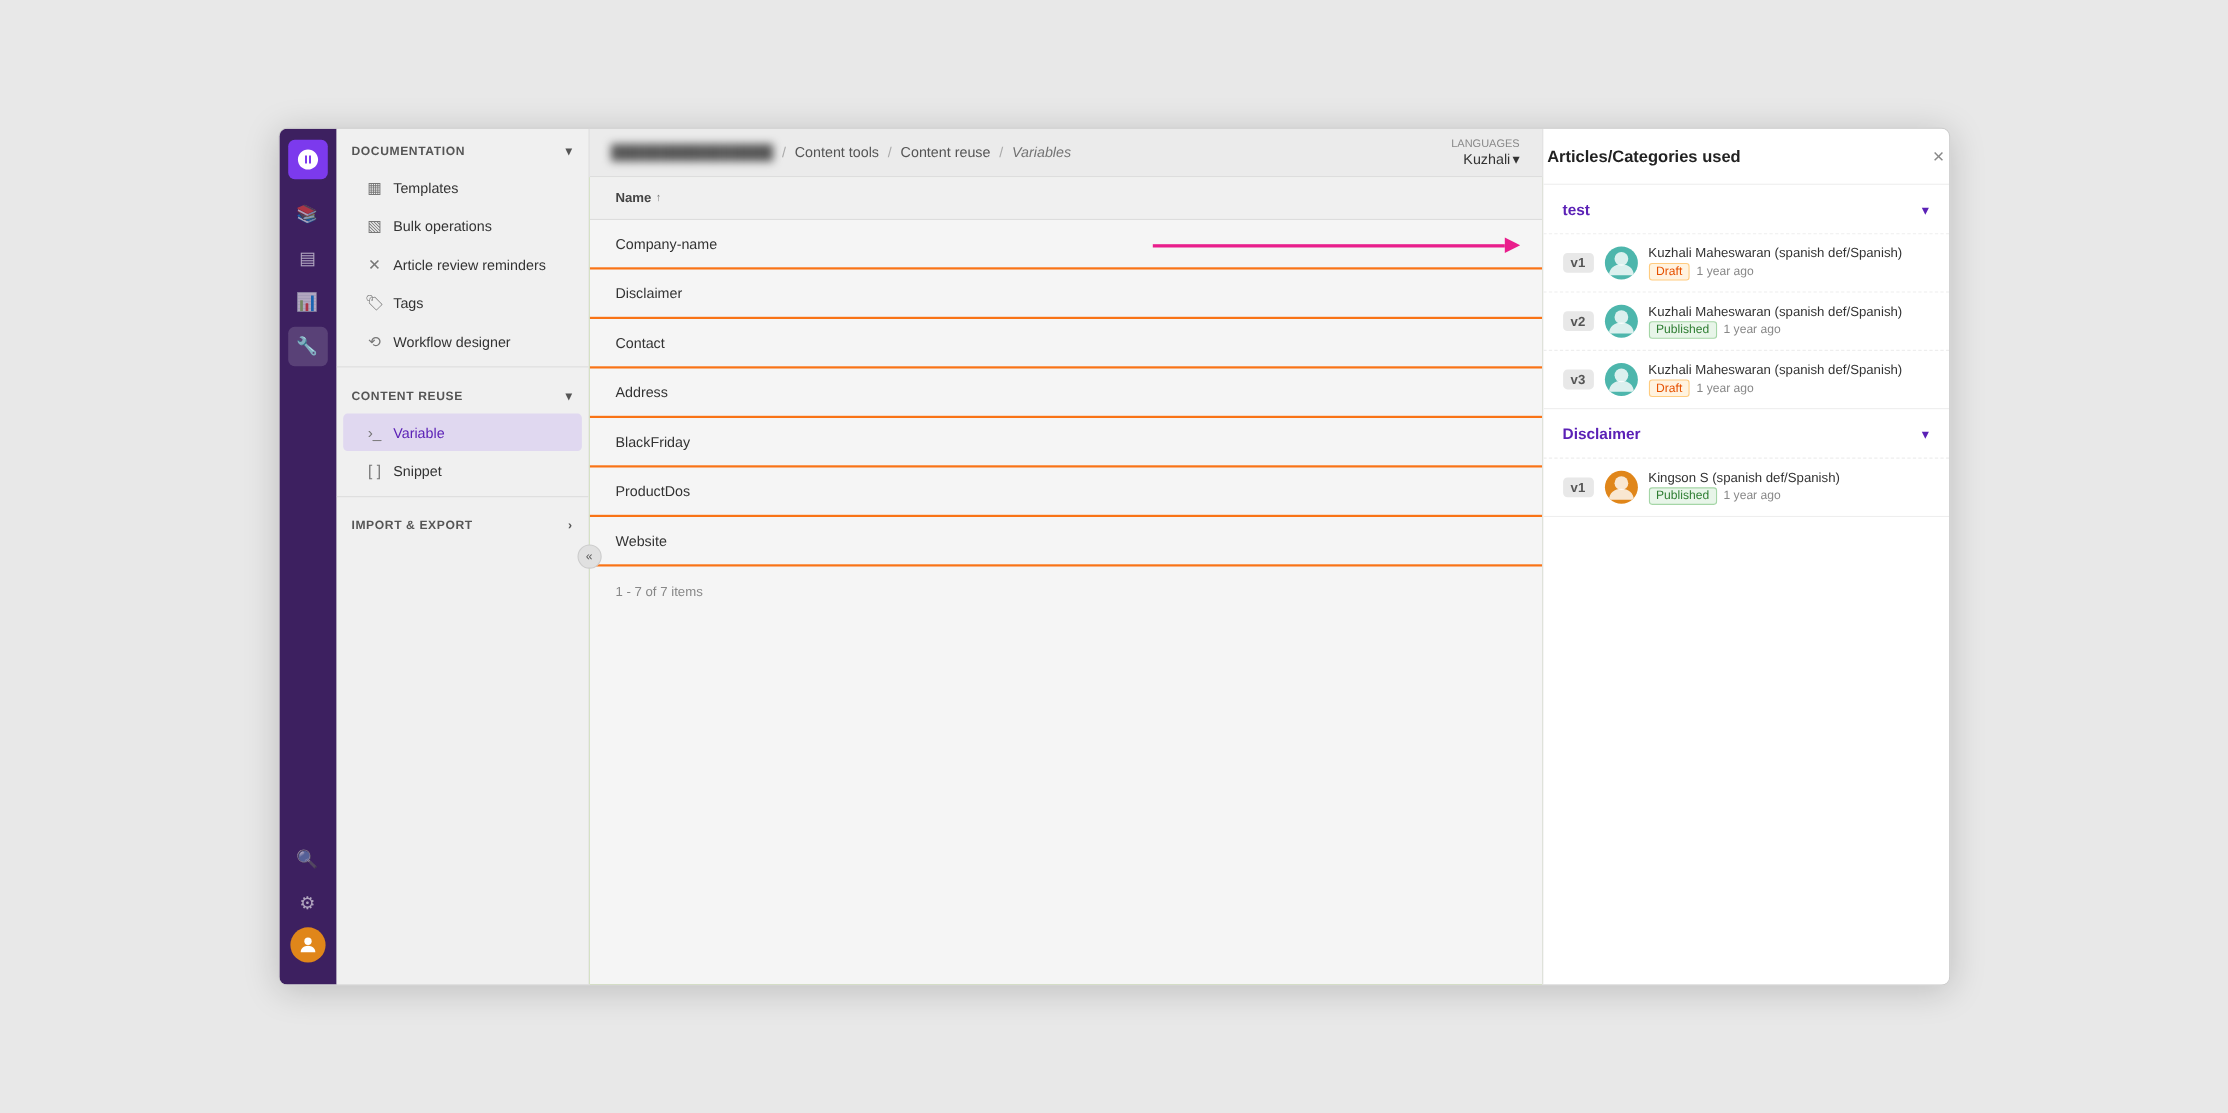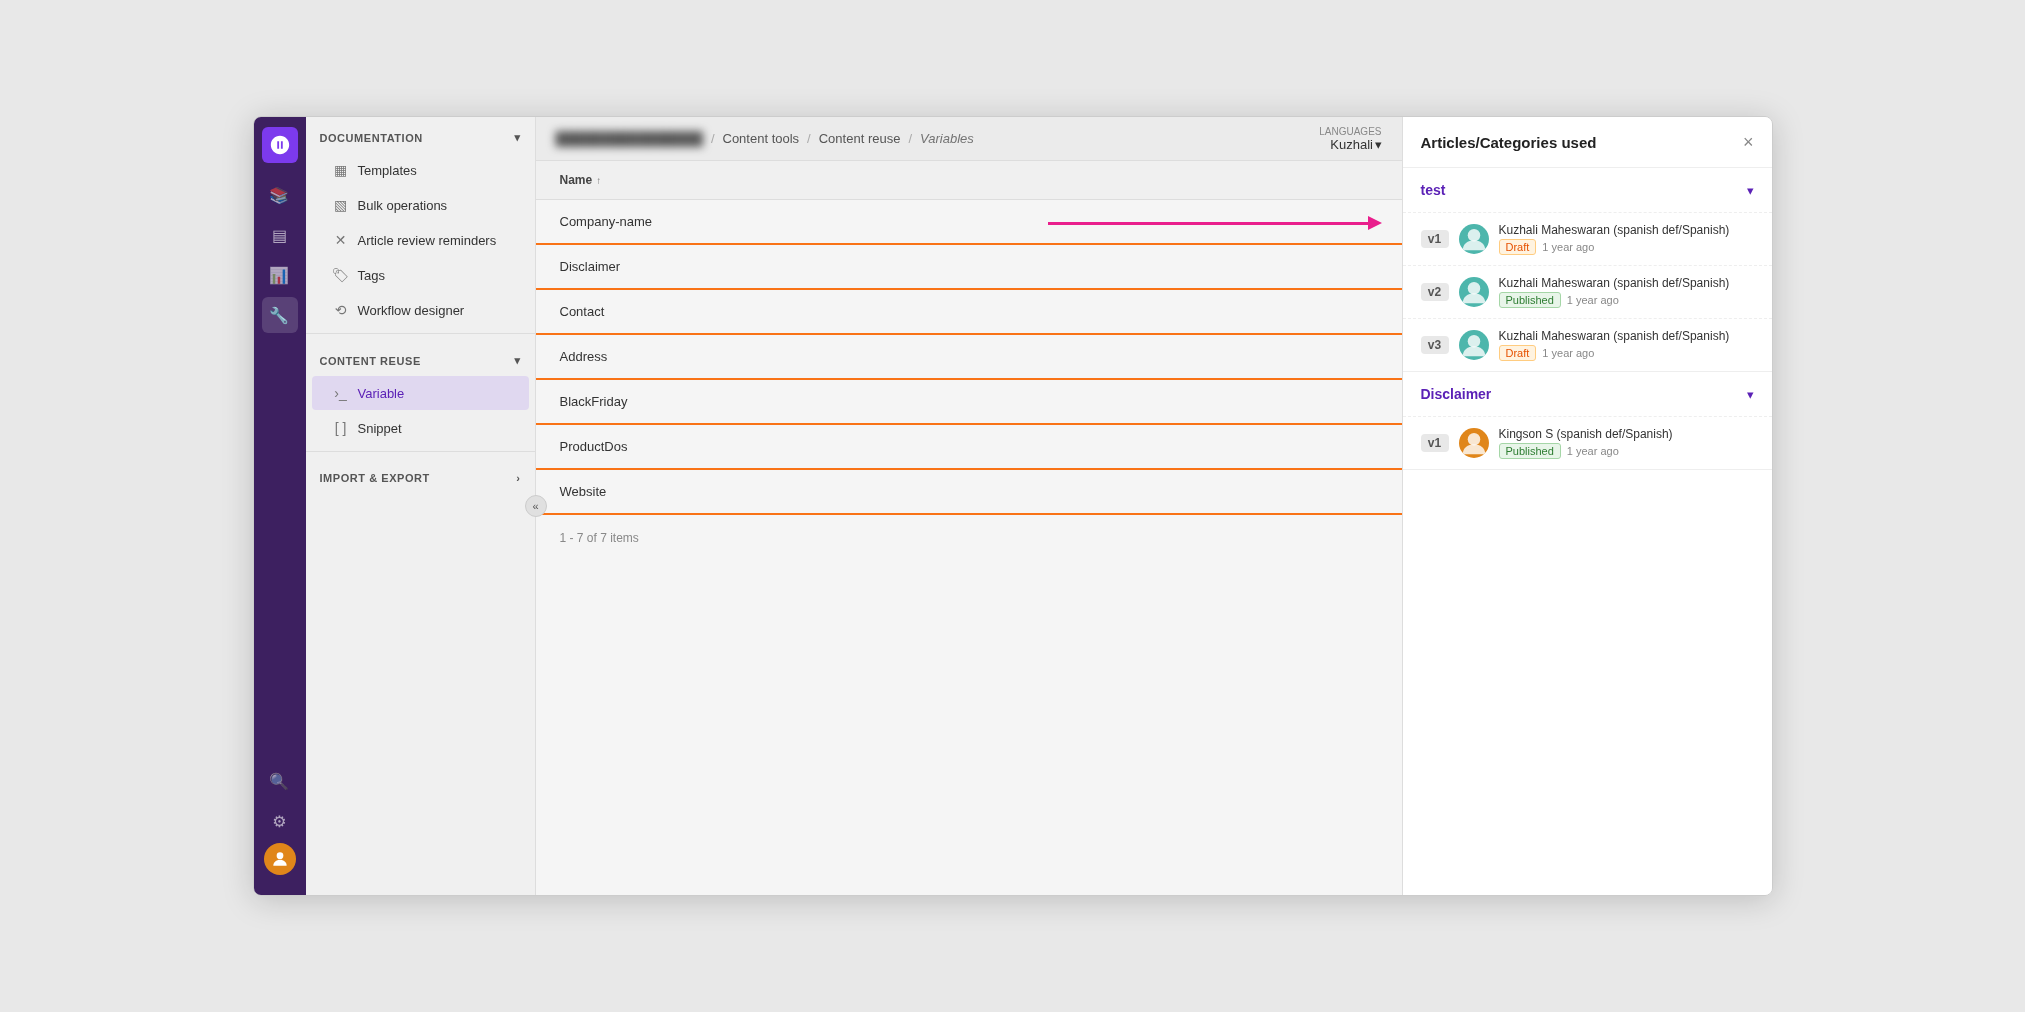--- a/index.html
+++ b/index.html
@@ -211,21 +211,21 @@
       border-left: 1px solid #ddd;
       flex-shrink: 0;
       display: flex;
       flex-direction: column;
       overflow: hidden;
     }
     .right-panel-header {
       display: flex;
       align-items: center;
       justify-content: space-between;
-      padding: 16px 18px;
+      padding: 16px 4px;
       border-bottom: 1px solid #eee;
     }
     .right-panel-title {
       font-size: 15px;
       font-weight: 600;
       color: #222;
     }
     .close-btn {
       color: #888;
       cursor: pointer;

